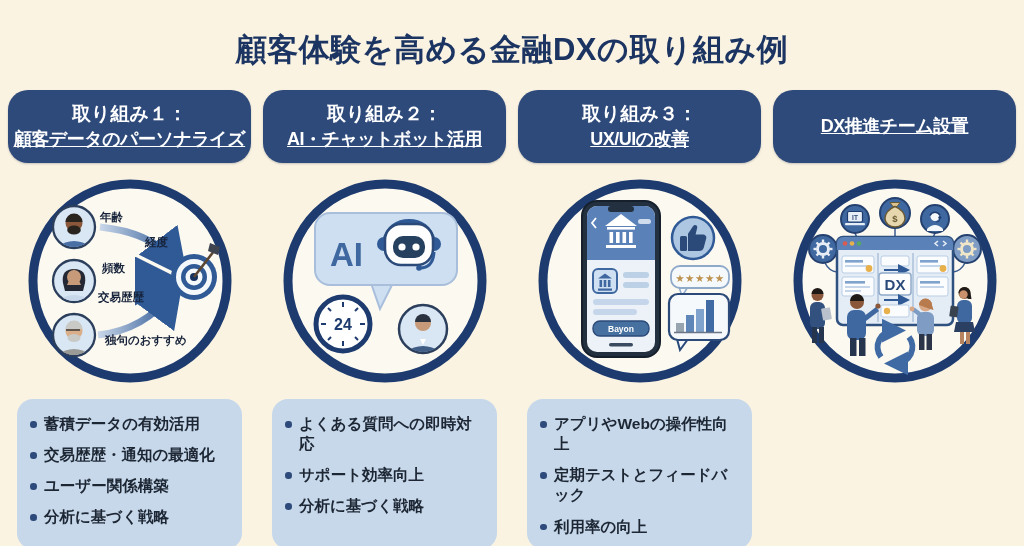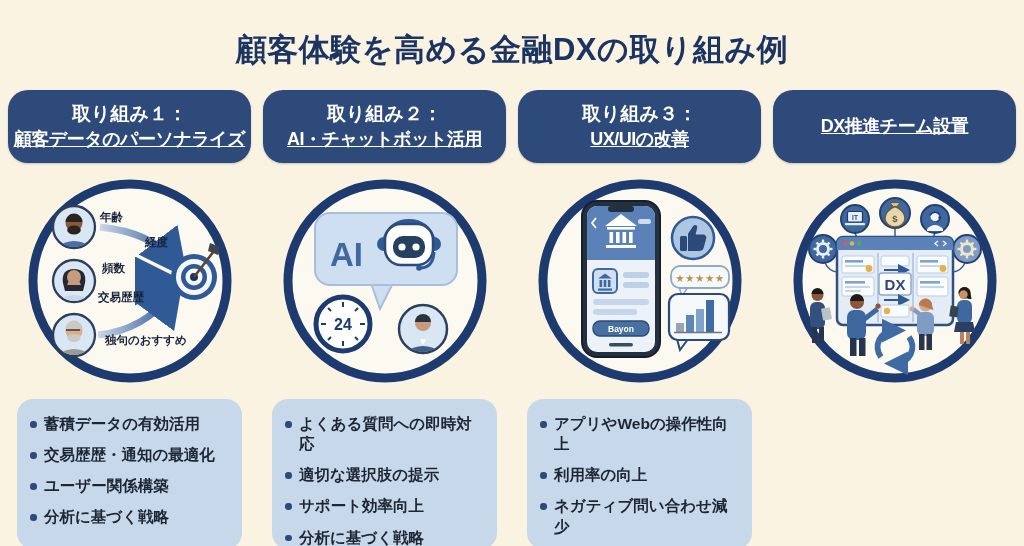--- a/index.html
+++ b/index.html
@@ -203,21 +203,20 @@
               <circle cx="142" cy="146" r="8" fill="#c79b79"></circle>
               <path d="M134 145 a8 8 0 0 1 16 0 z" fill="#2a3240"></path>
               <polygon points="139,162 142,168 145,162" fill="#ffffff"></polygon>
             </g>
           </g>
         </svg>
       </div>
       <div class="list-box">
         <ul>
           <li>よくある質問への即時対応</li>
-          <li>適切な選択肢の提示</li>
           <li>サポート効率向上</li>
           <li>分析に基づく戦略</li>
         </ul>
       </div>
     </div>
 
     <div class="column">
       <div class="header-box">
         <div class="header-line1">取り組み３：</div>
         <div class="header-line2">UX/UIの改善</div>
@@ -279,20 +278,21 @@
             <rect x="150" y="138" width="8" height="17" fill="#5e86b8"></rect>
             <rect x="160" y="132" width="8" height="23" fill="#7fa3cc"></rect>
             <rect x="170" y="123" width="8" height="32" fill="#3f6aa3"></rect>
             <line x1="138" y1="155.5" x2="186" y2="155.5" stroke="#6a7686" stroke-width="1.5"></line>
           </g>
         </svg>
       </div>
       <div class="list-box">
         <ul>
           <li>アプリやWebの操作性向上</li>
+          <li>定期テストとフィードバック</li>
           <li>利用率の向上</li>
           <li>ネガティブ問い合わせ減少</li>
         </ul>
       </div>
     </div>
 
     <div class="column">
       <div class="header-box">
         <div class="header-line2">DX推進チーム設置</div>
       </div>

